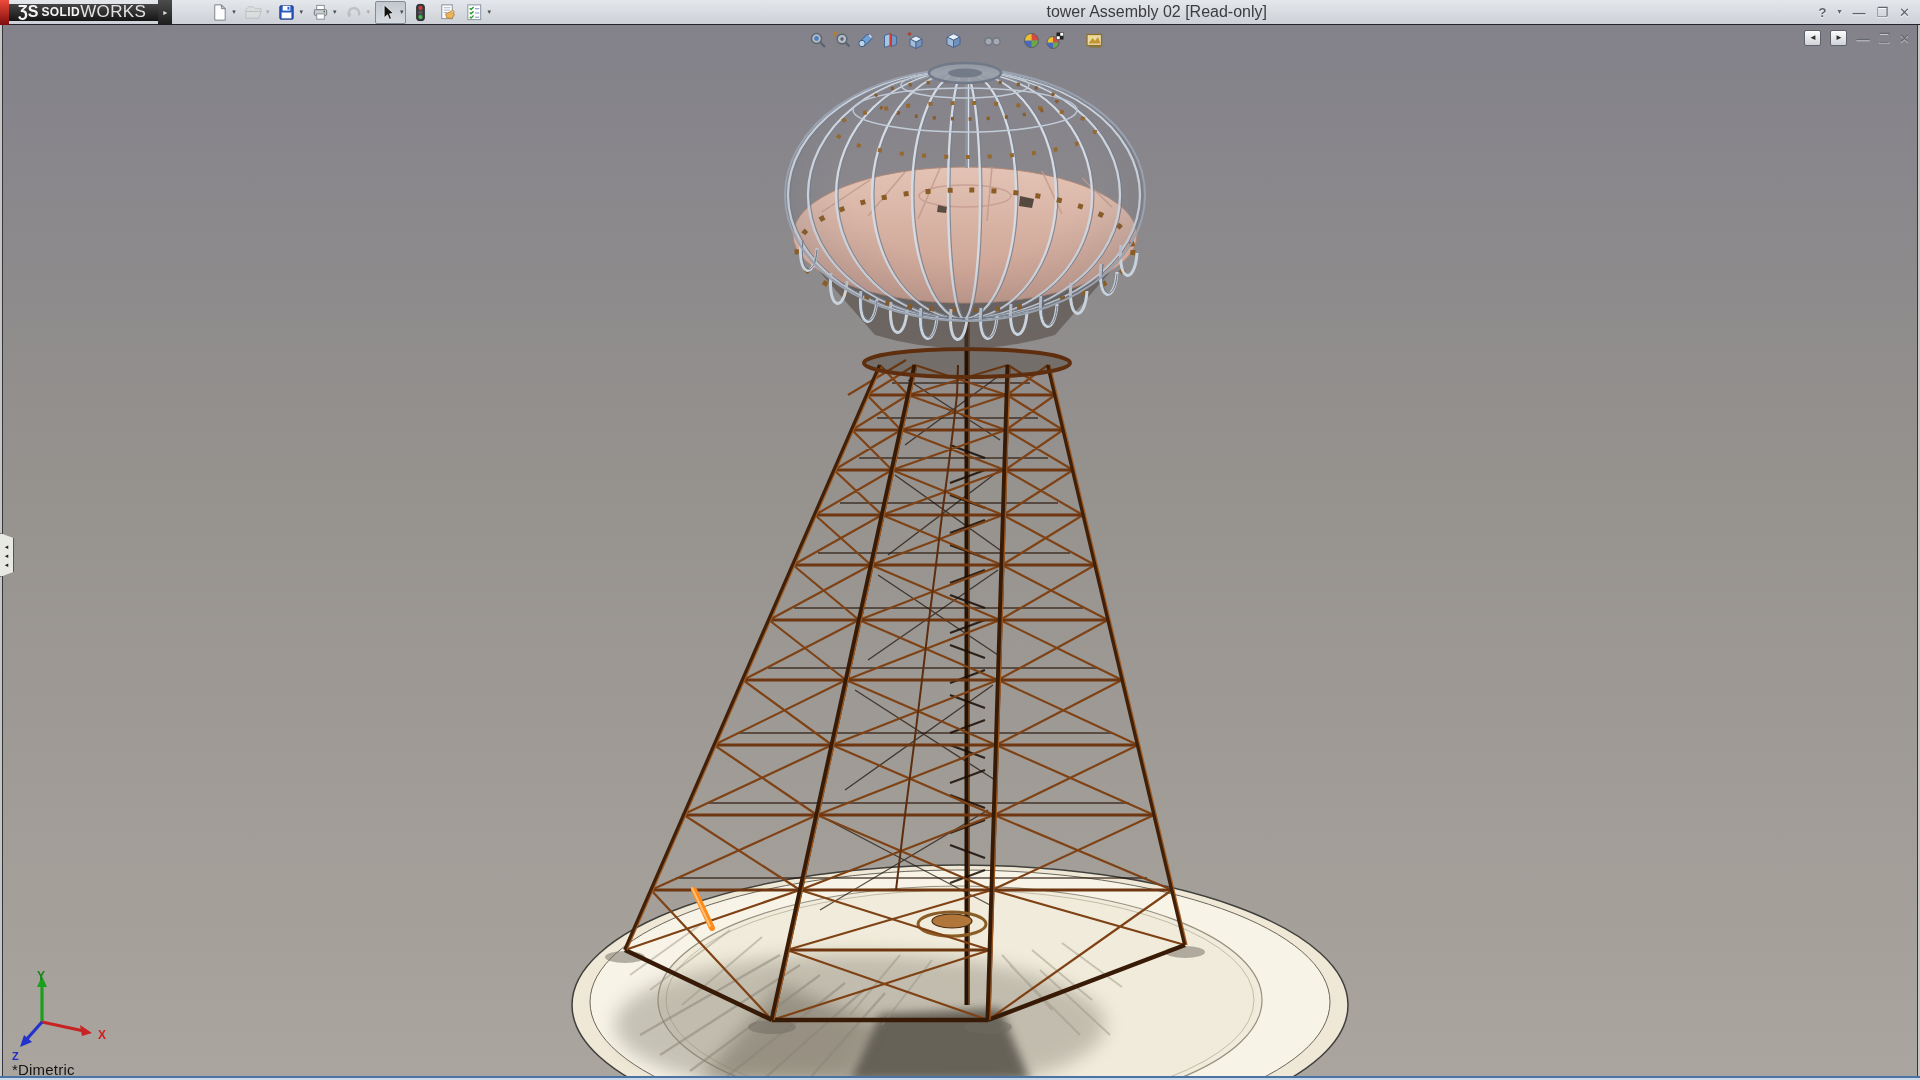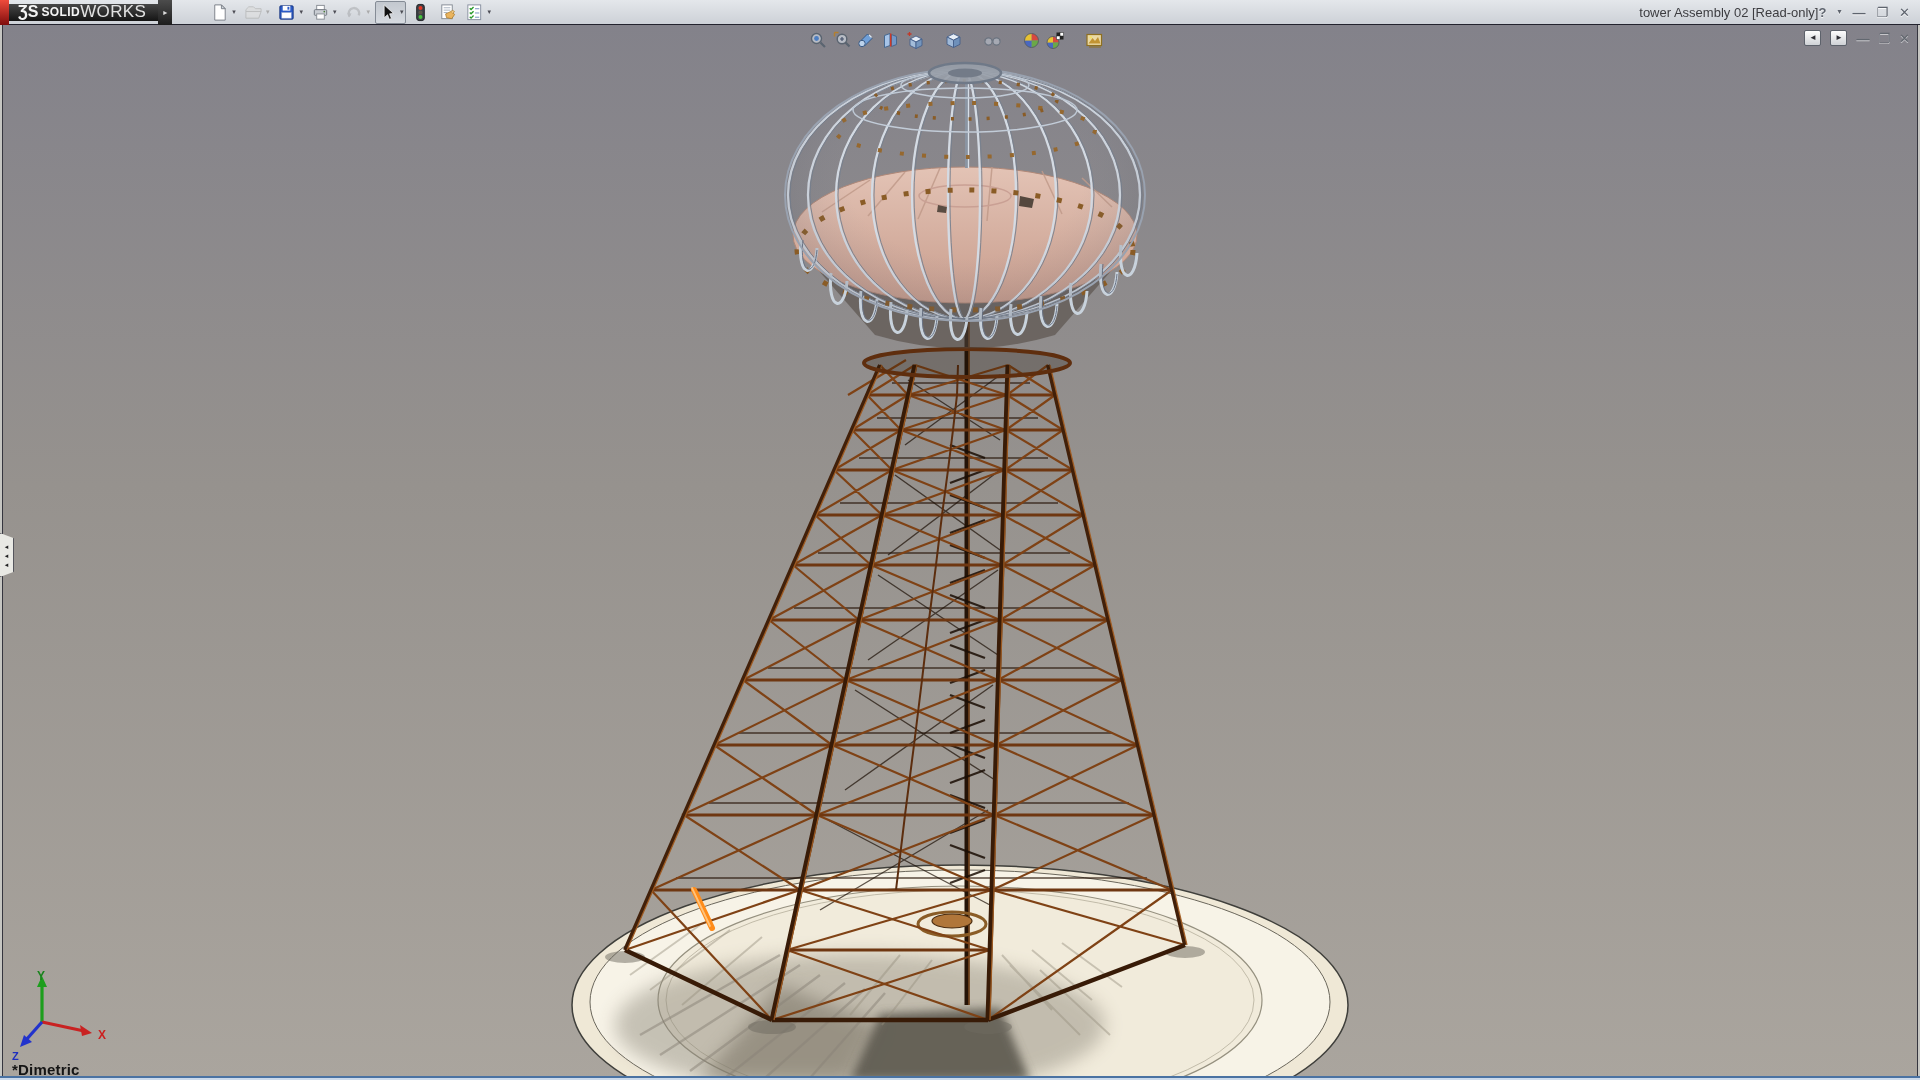--- a/index.html
+++ b/index.html
@@ -19,21 +19,21 @@
   .brand-arrow{width:14px;height:25px;background:linear-gradient(#4c4c4c,#1d1d1d);
     color:#ddd;font-size:8px;display:flex;align-items:center;justify-content:center;cursor:pointer;}
   .main-toolbar{display:flex;align-items:center;height:25px;margin-left:34px;}
   .tbtn{display:flex;align-items:center;height:21px;padding:0 2px;margin:0 1px;
     border:1px solid transparent;border-radius:2px;cursor:pointer;}
   .tbtn svg{width:19px;height:19px;}
   .tbtn .caret{font-size:7px;color:#4c4c54;margin-left:3px;}
   .tbtn.disabled svg{opacity:.38;filter:grayscale(.9);}
   .tbtn.disabled .caret{color:#aaa;}
   .tbtn.pressed{background:linear-gradient(#c3c8cf,#d6dae0);border:1px solid #858c96;}
-  .titlebar .title{flex:1;text-align:right;font-size:13px;color:#3c3c40;white-space:nowrap;}
+  .titlebar .title{flex:1;text-align:center;font-size:16px;color:#3c3c40;white-space:nowrap;}
   .win-controls{display:flex;align-items:center;gap:11px;padding-right:10px;}
   .wctrl{color:#5e646e;font-size:13px;font-weight:bold;cursor:pointer;line-height:1;
     text-shadow:0 1px 0 rgba(255,255,255,.8);}
   .wctrl.small{font-size:8px;}
 
   
   .viewport-frame{position:absolute;left:0;top:25px;width:1920px;height:1055px;z-index:5;
     box-sizing:border-box;border-left:2px solid #c6c6c2;border-right:2px solid #c6c6c2;
     box-shadow:inset 1px 0 0 #35353e, inset -1px 0 0 #35353e;pointer-events:none;}
   .headsup{position:absolute;left:806px;top:29px;z-index:11;display:flex;align-items:center;}
@@ -46,21 +46,21 @@
   .dctrl.boxed{width:15px;height:14px;font-size:8px;font-weight:bold;color:#2e2e34;
     background:linear-gradient(#fdfdfd,#cfd2d6);border:1px solid #5d626b;border-radius:2px;
     display:flex;align-items:center;justify-content:center;text-shadow:none;}
   .splitter-tab{position:absolute;left:0;top:533px;width:13px;height:42px;z-index:11;
     background:#e9e9e4;border:1px solid #55555c;border-left:none;cursor:pointer;
     clip-path:polygon(0 0,100% 12%,100% 88%,0 100%);
     display:flex;flex-direction:column;align-items:center;justify-content:center;gap:2px;}
   .splitter-tab span{font-size:7px;color:#222;line-height:1;}
   .triad{position:absolute;left:8px;top:970px;z-index:11;}
   .orientation{position:absolute;left:12px;top:1061px;z-index:11;font-size:15px;
-    font-weight:700;color:#151515;letter-spacing:.2px;}
+    font-weight:400;color:#151515;letter-spacing:.2px;}
   .status-sliver{position:absolute;left:0;bottom:0;width:1920px;height:4px;z-index:12;
     background:#ccdaeb;border-top:2px solid #4a72a2;box-sizing:border-box;}
   .defs-store{position:absolute;width:0;height:0;overflow:hidden;}
 </style>
 </head>
 <body>
 
 <svg class="defs-store" aria-hidden="true">
   <defs>
     <symbol id="icon-new" viewBox="0 0 20 20">

